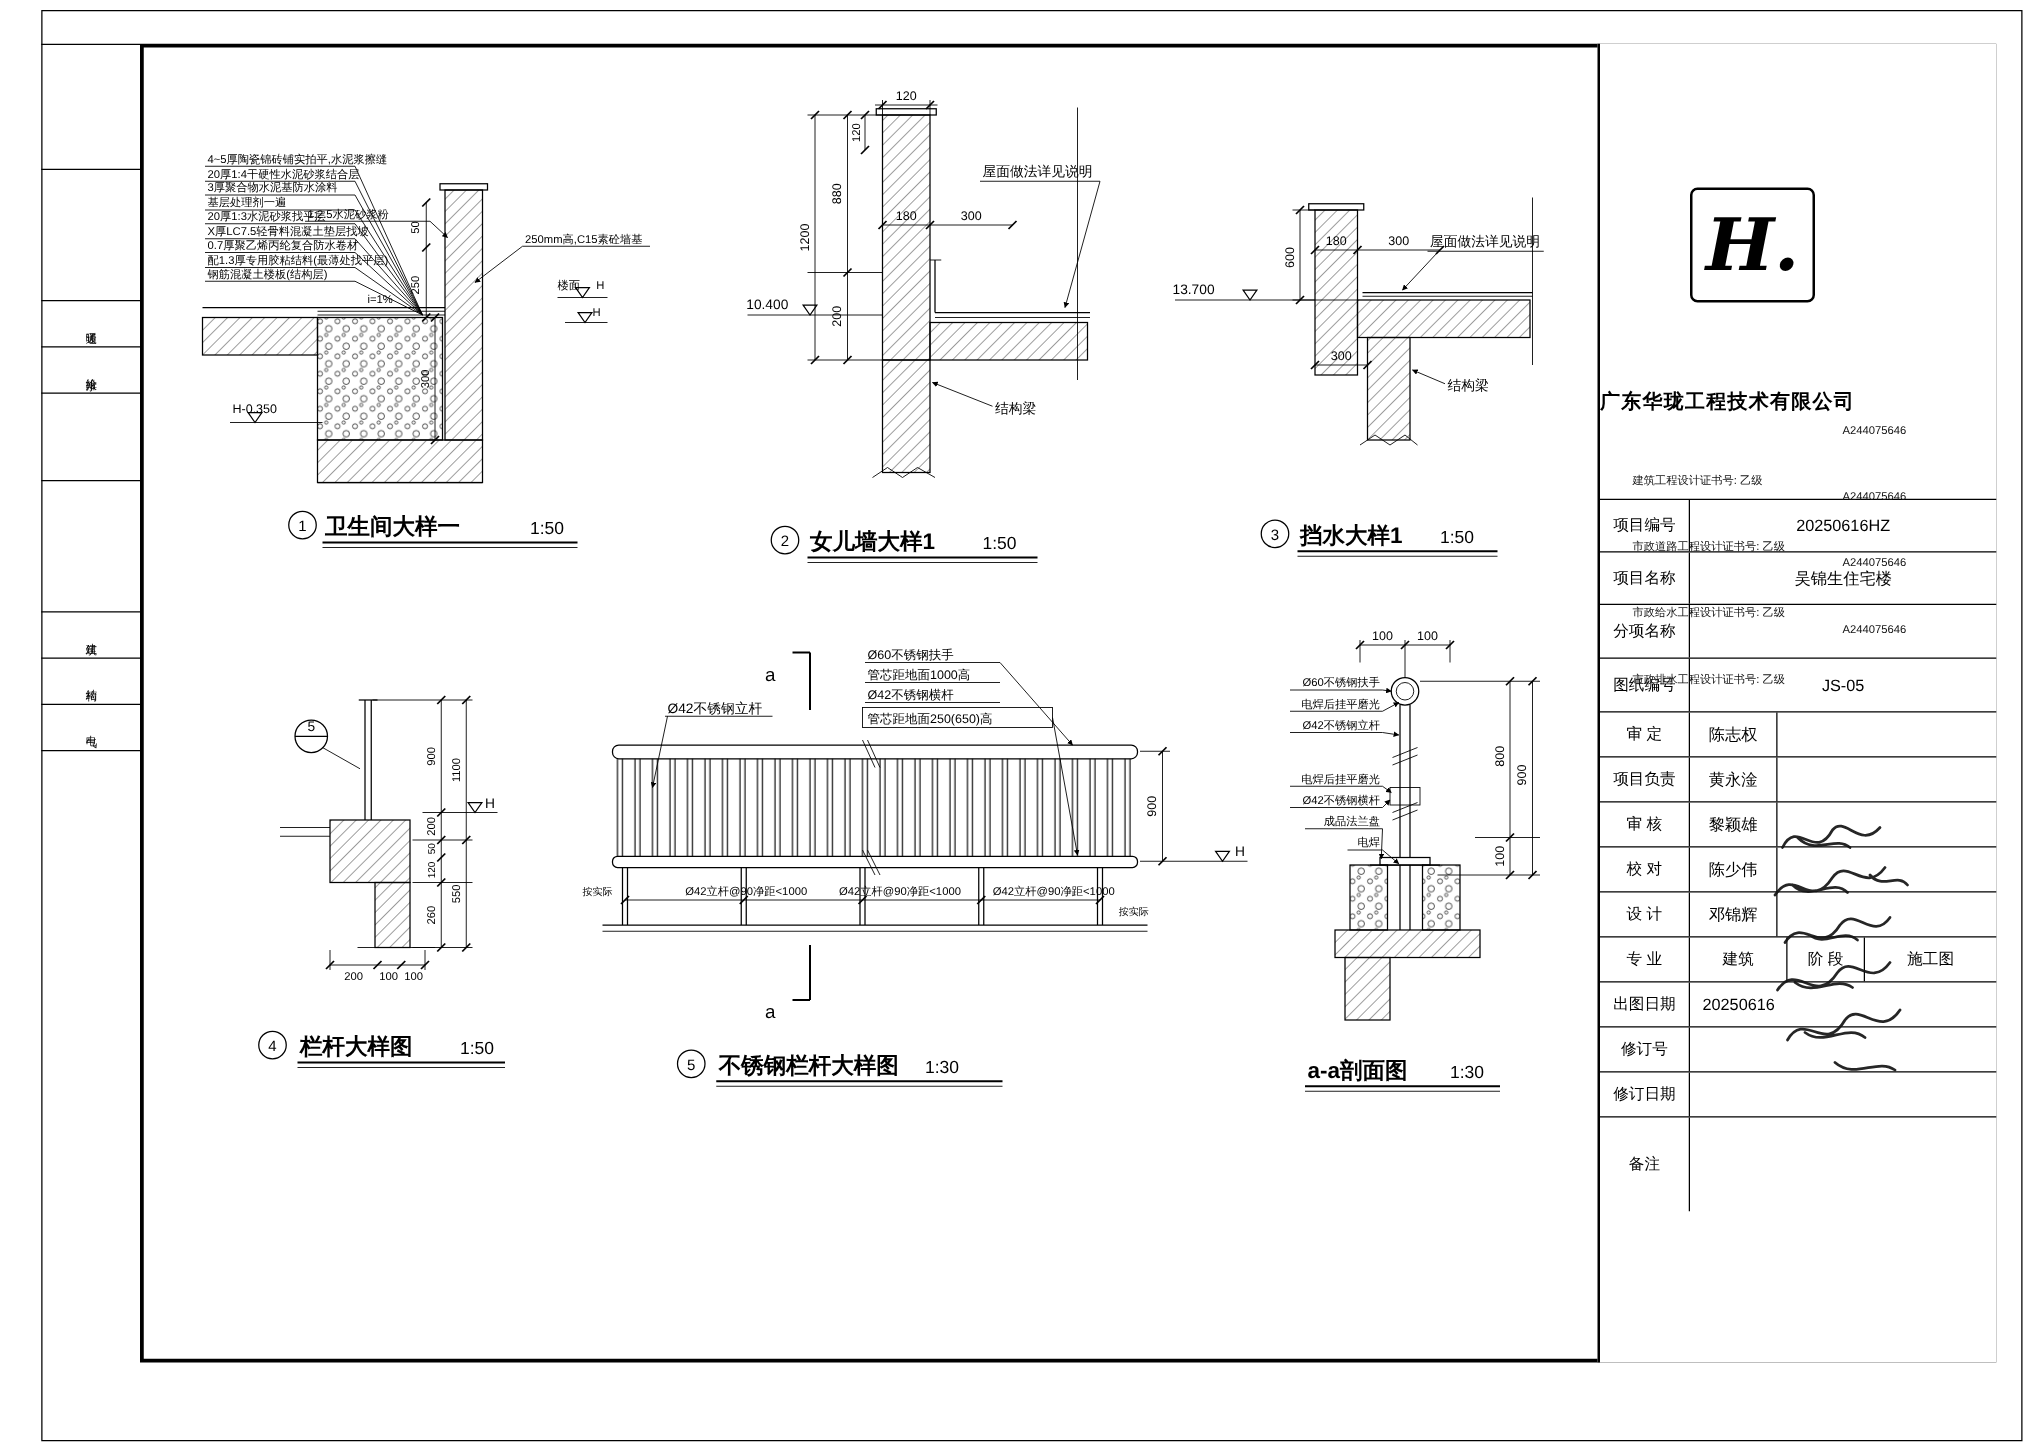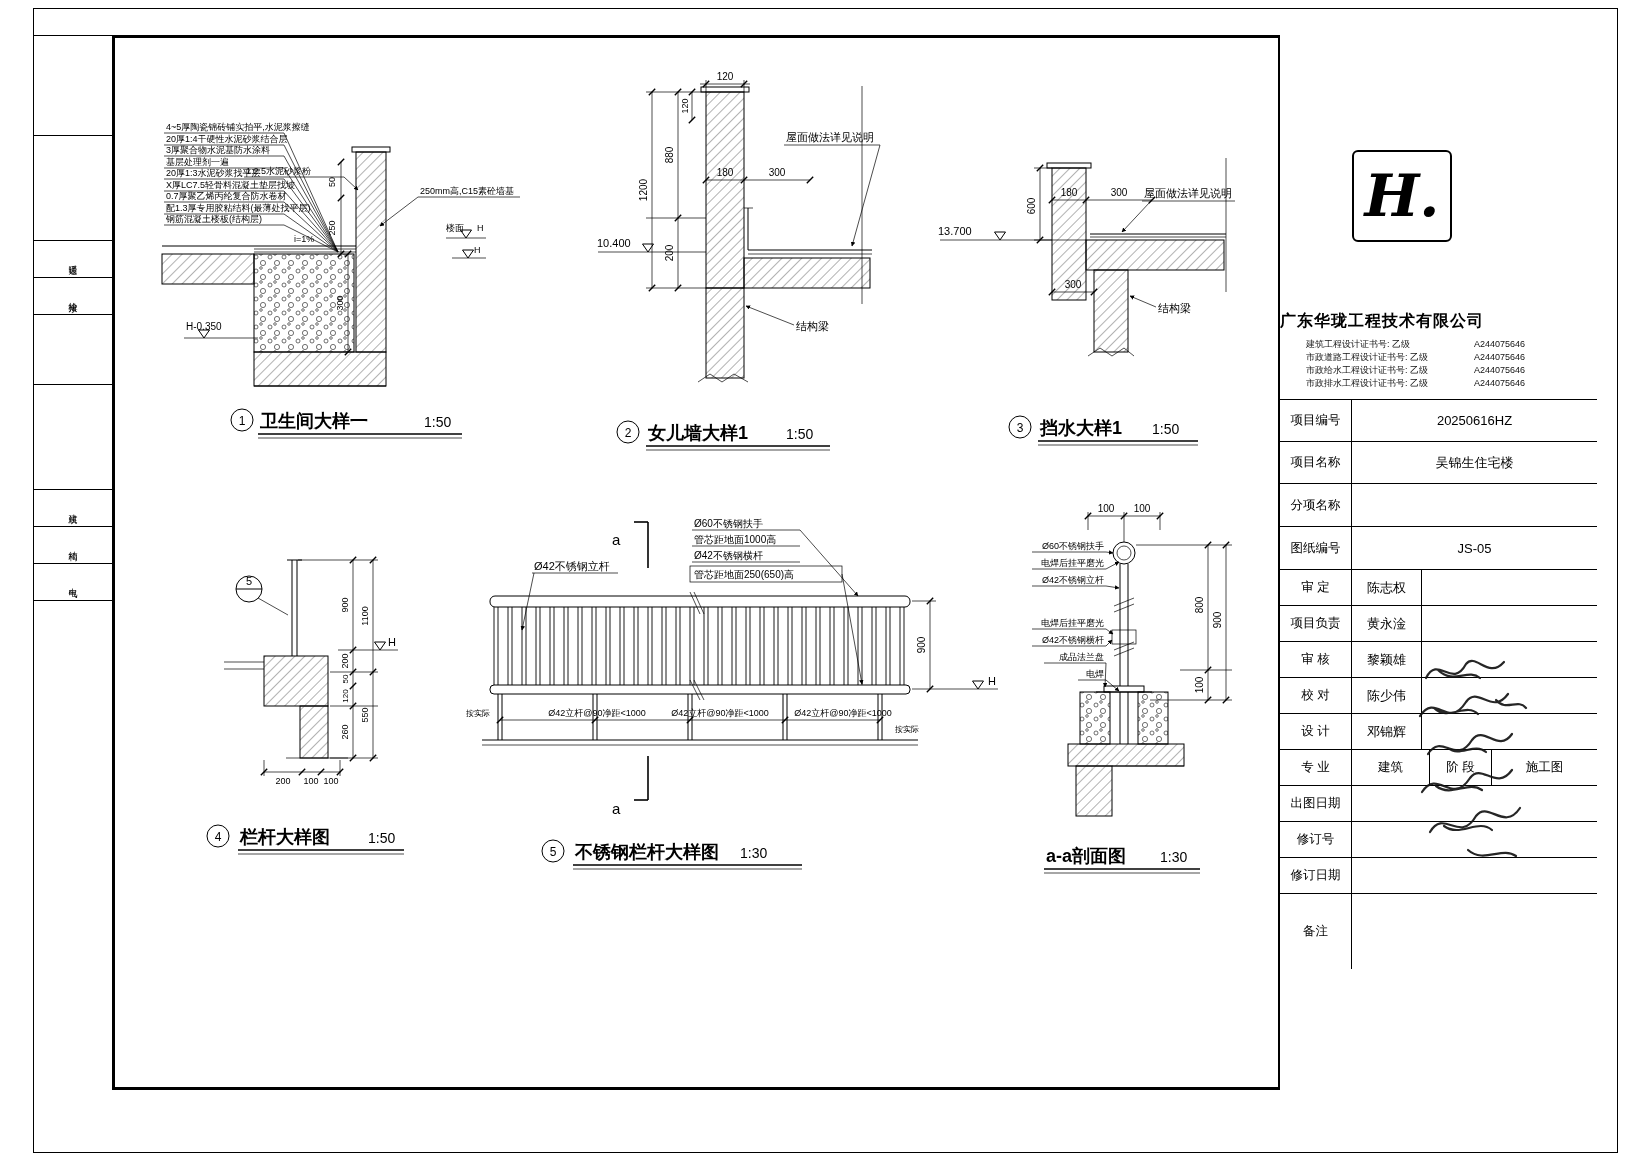--- a/index.html
+++ b/index.html
@@ -30,21 +30,21 @@
   .mid{text-anchor:middle}.end{text-anchor:end}
 
   
   .tb { position:absolute; left:1278px; top:35px; width:319px; height:1055px; border-left:2px solid #000; display:flex; flex-direction:column; background:#fff; }
   .tb-head { height:365px; border-bottom:1.5px solid #000; position:relative; }
   .logo-box { position:absolute; left:72px; top:115px; width:100px; height:92px; border:2.5px solid #000; border-radius:6px; display:flex; align-items:center; justify-content:center; }
   .logo-text { font-family:"DejaVu Serif", serif; font-style:italic; font-weight:bold; font-size:58px; line-height:1; }
   .company { position:absolute; left:0; top:276px; width:100%; text-align:left; font-size:16px; font-weight:bold; letter-spacing:1px; }
   .certs { position:absolute; left:26px; top:303px; right:10px; }
   .cert-line { display:flex; font-size:9px; line-height:13px; color:#111; }
-  .cert-line .cl { width:168px; }
+  .cert-line .cl { width:168px;margin-top:40px; }
   .tb-row { display:flex; border-bottom:1px solid #000; align-items:stretch; font-size:12.5px; }
   .tb-row:last-child { border-bottom:none; }
   .tb-label { width:72px; border-right:1px solid #000; display:flex; align-items:center; justify-content:center; }
   .tb-value { flex:1; display:flex; align-items:center; justify-content:center; font-size:13px; }
   .tb-value.left { justify-content:flex-start; padding-left:10px; }
   .tb-name { width:70px; border-right:1px solid #000; display:flex; align-items:center; justify-content:center; font-size:13px; }
   .tb-sign { flex:1; }
   .tb-cell { display:flex; align-items:center; justify-content:center; }
   .w78 { width:78px; border-right:1px solid #000; }
   .w62 { width:62px; border-right:1px solid #000; }
@@ -561,20 +561,21 @@
       <div class="tb-sign"></div>
     </div>
     <div class="tb-row h36">
       <div class="tb-label">专 业</div>
       <div class="tb-cell w78">建筑</div>
       <div class="tb-cell w62">阶 段</div>
       <div class="tb-cell grow">施工图</div>
     </div>
     <div class="tb-row h36">
       <div class="tb-label">出图日期</div>
+      <div class="tb-value left">20250616</div>
     </div>
     <div class="tb-row h36">
       <div class="tb-label">修订号</div>
       <div class="tb-value"></div>
     </div>
     <div class="tb-row h36">
       <div class="tb-label">修订日期</div>
       <div class="tb-value"></div>
     </div>
     <div class="tb-row h75">

